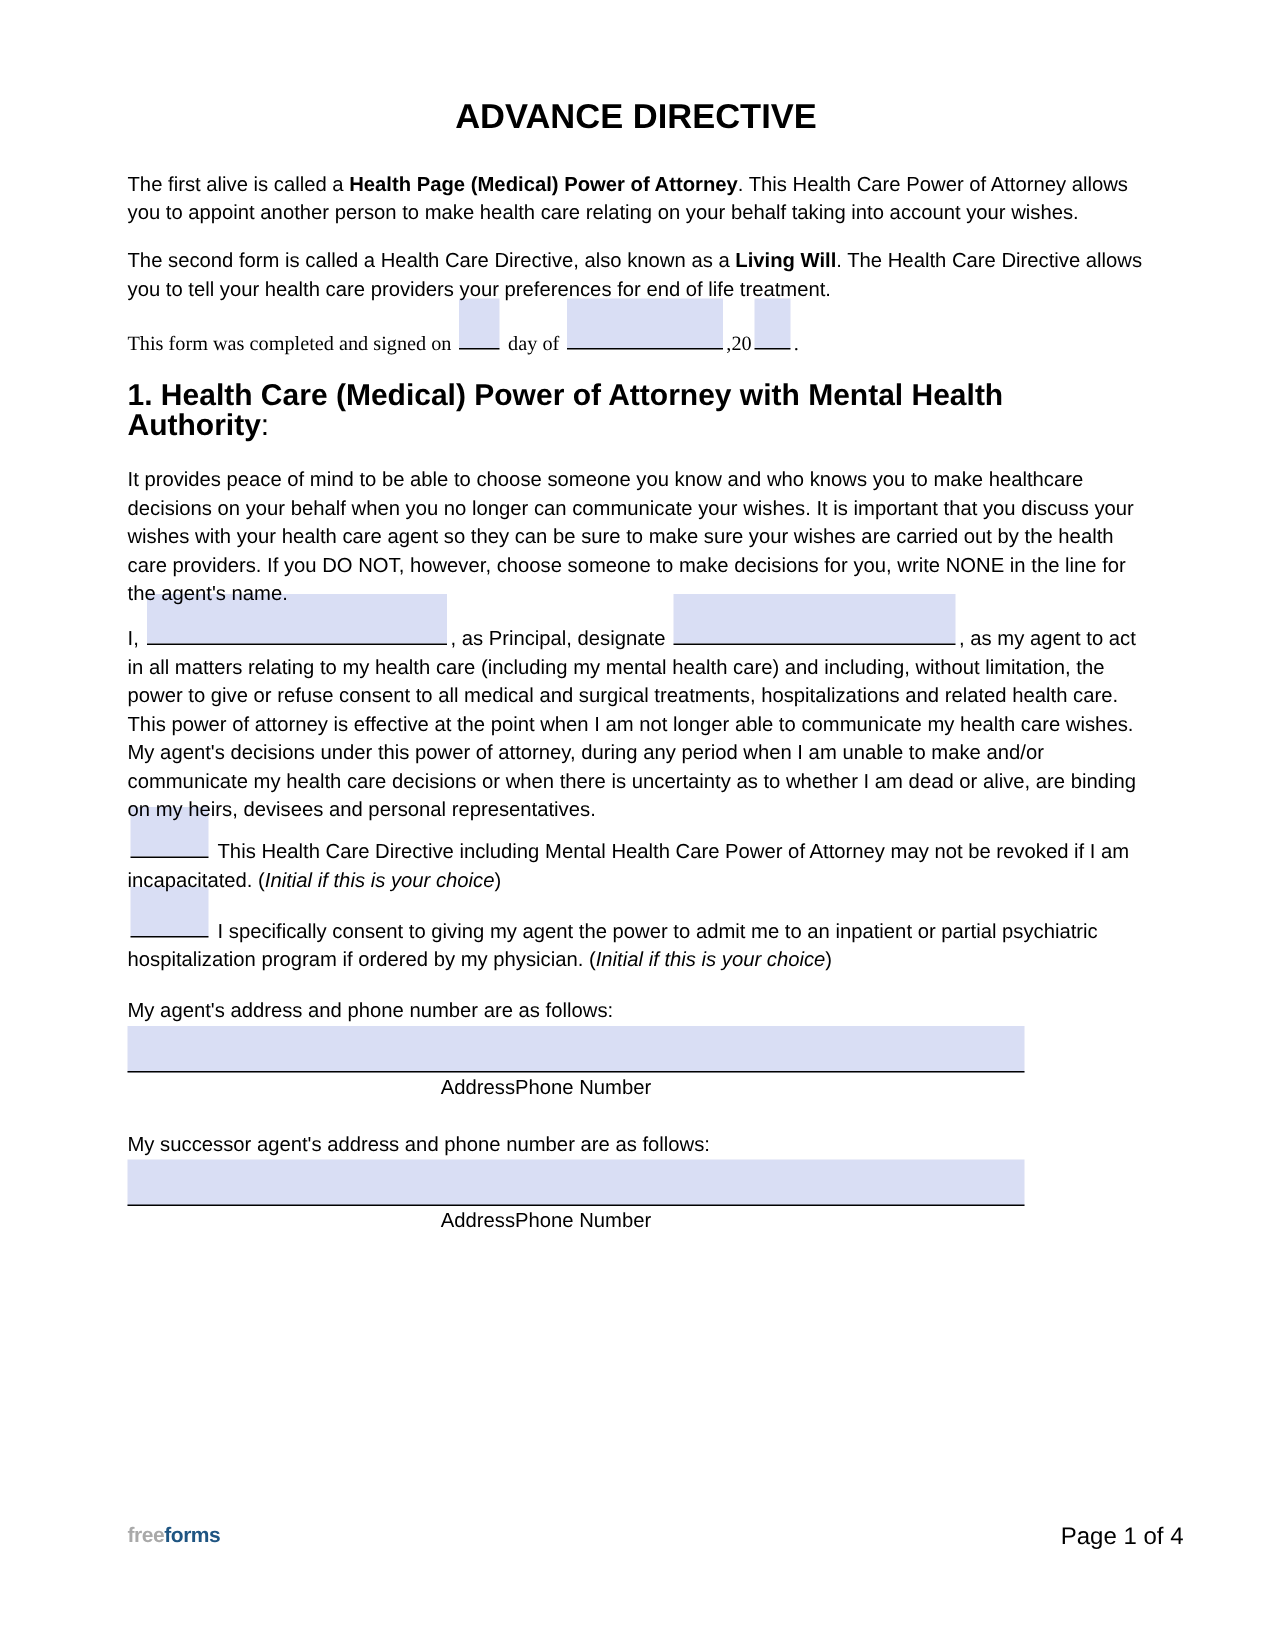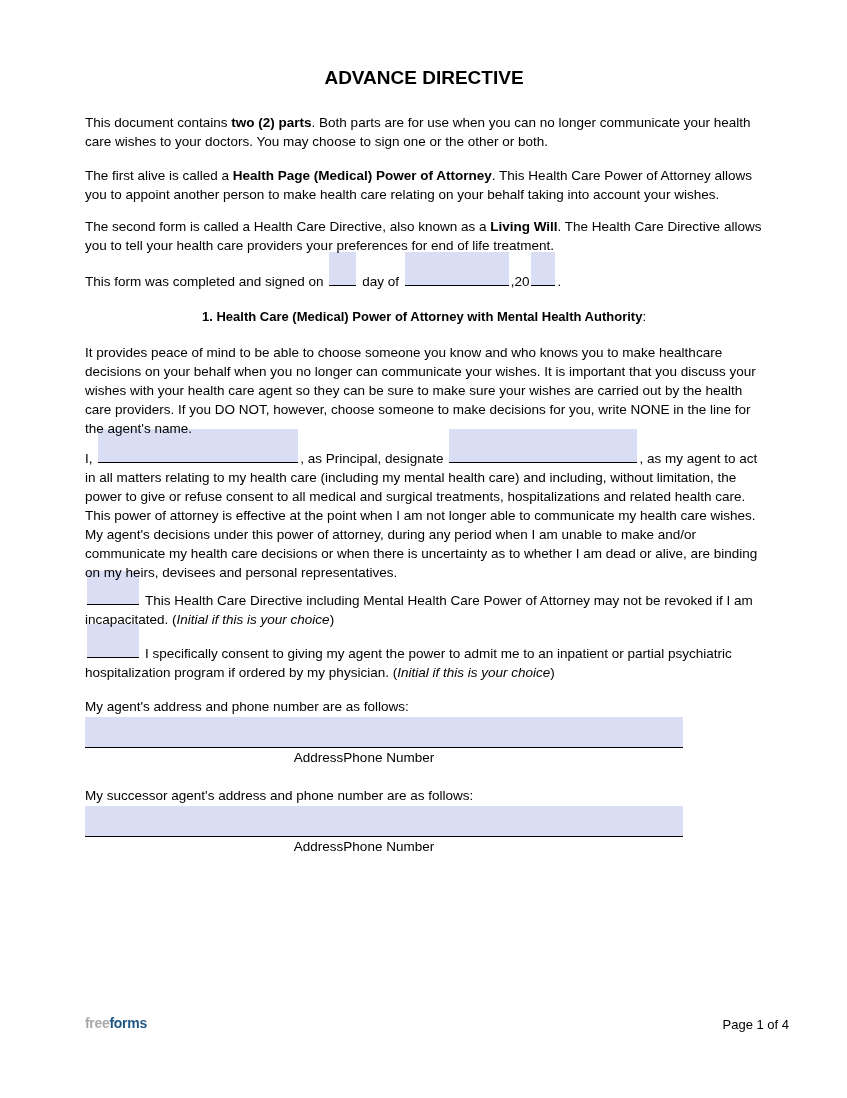--- a/index.html
+++ b/index.html
@@ -11,42 +11,41 @@
     font-family: "Liberation Sans", sans-serif;
     position: relative;
     overflow: hidden;
   }
   .page {
     padding: 64px 84px 0 85px;
     font-size: 13.5px;
     line-height: 19px;
   }
   .doc-title {
-    font-size: 19px;
+    font-size: 23px;
     line-height: 27px;
     font-weight: bold;
     text-align: center;
     margin: 0 0 22px 0;
   }
   p { margin: 0; }
   .mb15 { margin-bottom: 15px; }
   .mb13 { margin-bottom: 13px; }
   .mb17 { margin-bottom: 17px; }
-  .mb16 { margin-bottom: 16px; }
+  .mb16 { margin-bottom: 16px; font-family: Liberation Serif, serif; }
   .mb11 { margin-bottom: 11px; }
   .mb9  { margin-bottom: 9px; }
   .mb19 { margin-bottom: 19px; }
   .mb0  { margin-bottom: 0; }
   b { font-weight: bold; }
   .section-heading {
-    font-size: 13px;
+    font-size: 20px;
     line-height: 20px;
     font-weight: bold;
     margin: 0 0 16px 0;
-    text-align: center;
   }
   .section-heading .colon { font-weight: normal; }
   
   .field {
     display: inline-block;
     position: relative;
     height: 13px;
     border-bottom: 1px solid #000;
     margin: 0 2px;
     vertical-align: baseline;
@@ -89,30 +88,29 @@
     align-items: flex-end;
   }
   .brand {
     font-size: 14px;
     line-height: 24px;
     font-weight: bold;
     letter-spacing: -0.3px;
   }
   .brand-free  { color: #a9a9a9; }
   .brand-forms { color: #1f5582; }
-  .page-num { font-size: 13px; line-height: 16px; position: relative; top: -2px; }
+  .page-num { font-size: 16px; line-height: 16px; position: relative; top: -2px; }
 </style>
 </head>
 <body>
 
 <div class="page">
 
   <h1 class="doc-title">ADVANCE DIRECTIVE</h1>
 
-  <p class="mb15"><span>This document contains </span><b>two (2) parts</b><span>. Both parts are for use when you can no longer communicate your health care wishes to your doctors. You may choose to sign one or the other or both.</span></p>
 
   <p class="mb13"><span>The first alive is called a </span><b>Health Page (Medical) Power of Attorney</b><span>. This Health Care Power of Attorney allows you to appoint another person to make health care relating on your behalf taking into account your wishes.</span></p>
 
   <p class="mb17"><span>The second form is called a Health Care Directive, also known as a </span><b>Living Will</b><span>.  The Health Care Directive allows you to tell your health care providers your preferences for end of life treatment.</span></p>
 
   <p class="mb16"><span>This form was completed and signed on</span> <span class="field w27"></span> <span>day of</span> <span class="field w104"></span><span>,20</span><span class="field w24"></span><span>.</span></p>
 
   <h2 class="section-heading"><span>1. Health Care (Medical) Power of Attorney with Mental Health Authority</span><span class="colon">:</span></h2>
 
   <p class="mb11">It provides peace of mind to be able to choose someone you know and who knows you to make healthcare decisions on your behalf when you no longer can communicate your wishes. It is important that you discuss your wishes with your health care agent so they can be sure to make sure your wishes are carried out by the health care providers. If you DO NOT, however, choose someone to make decisions for you, write NONE in the line for the agent's name.</p>

